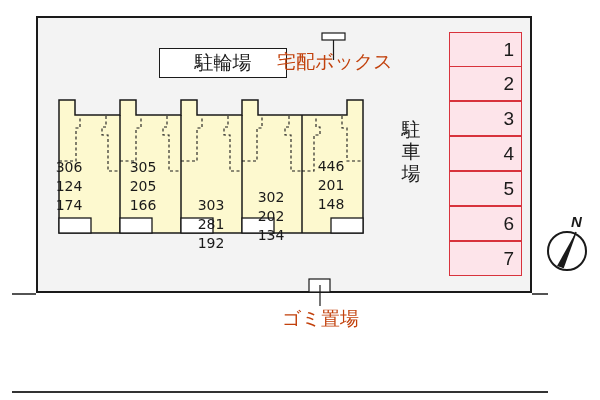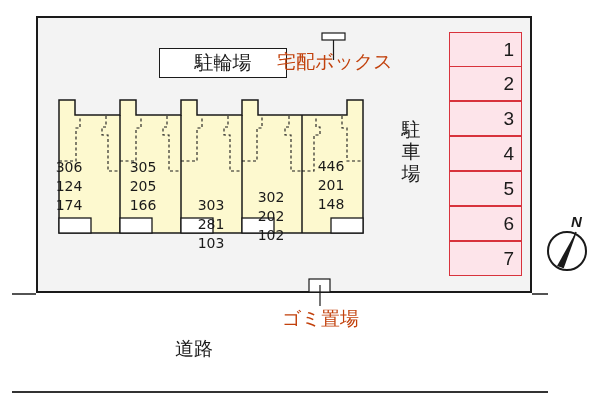--- a/index.html
+++ b/index.html
@@ -100,39 +100,38 @@
     <div>174</div>
   </div>
   <div class="unit-nums" style="left:117px;top:158px;">
     <div>305</div>
     <div>205</div>
     <div>166</div>
   </div>
   <div class="unit-nums" style="left:185px;top:159px;margin-top:37px;">
     <div>303</div>
     <div>281</div>
-    <div>103</div>
+    <div>192</div>
   </div>
   <div class="unit-nums" style="left:245px;top:158px;margin-top:30px;">
     <div>302</div>
     <div>202</div>
-    <div>102</div>
+    <div>134</div>
   </div>
   <div class="unit-nums" style="left:305px;top:157px;">
     <div>446</div>
     <div>201</div>
     <div>148</div>
   </div>
 
   <div class="stall" style="top:32px;">1</div>
   <div class="stall" style="top:66px;">2</div>
   <div class="stall" style="top:101px;">3</div>
   <div class="stall" style="top:136px;">4</div>
   <div class="stall" style="top:171px;">5</div>
   <div class="stall" style="top:206px;">6</div>
   <div class="stall" style="top:241px;">7</div>
 
   <div class="abs" style="left:571px;top:213px;font-family:'Liberation Sans',sans-serif;font-style:italic;font-weight:bold;font-size:15px;color:#1a1a1a;">N</div>
 
   <div class="abs jp" style="left:282px;top:309px;">ゴミ置場</div>
 
-  <div class="abs road-label" style="left:175px;top:336px;">道路</div>
 </div>
 
 </body></html>

